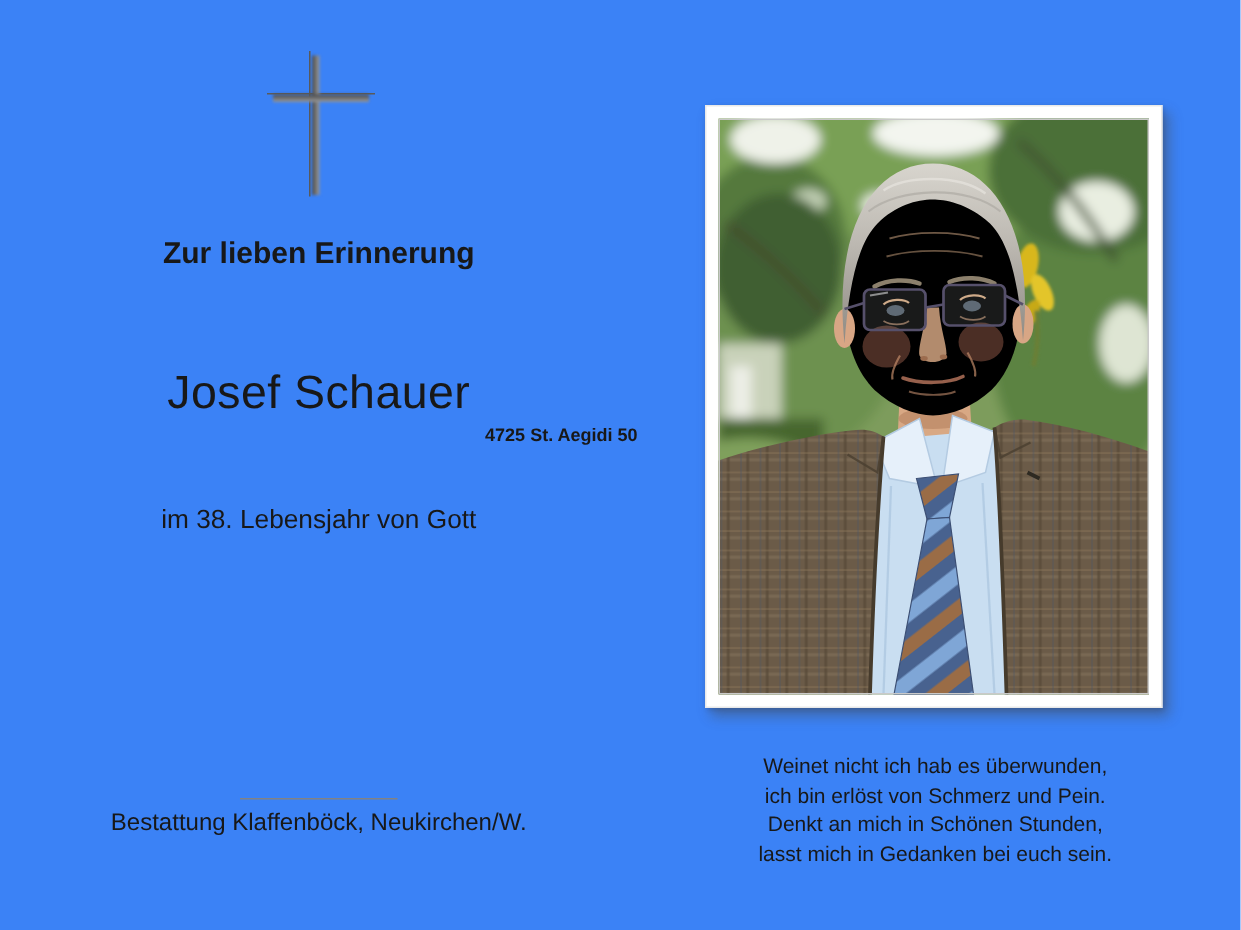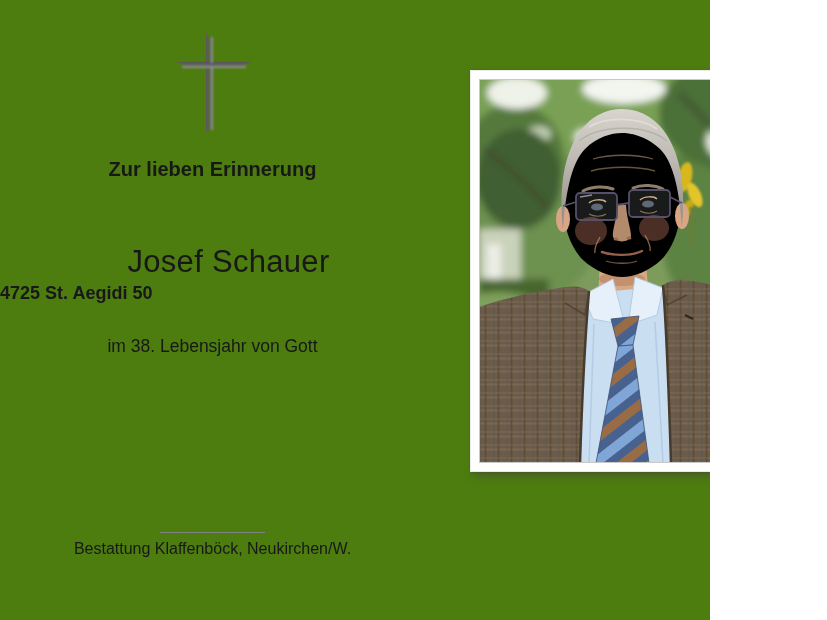--- a/index.html
+++ b/index.html
@@ -1,34 +1,34 @@
 <!DOCTYPE html>
 <html><head>
 <meta charset="utf-8">
 <style>
   html,body { margin:0; padding:0; background:#ffffff; }
   .card {
-    position:relative; width:710px; height:620px; background:#4d7c0f;
+    position:relative; width:827px; height:620px; background:#3b82f6;
     font-family:"Liberation Sans", sans-serif; color:#181818; overflow:hidden;
   }
   
   .cross { position:absolute; left:0; top:0; width:425px; height:140px; }
   .cross-v-thin { position:absolute; left:206px; top:34px; width:1px; height:97px; background:#5a5a5a; }
   .cross-h-thin { position:absolute; left:178px; top:62px; width:72px; height:1px; background:#5a5a5a; }
   .cross-v-bar  { position:absolute; left:208px; top:37px; width:5px; height:93px;
                   background:linear-gradient(to right,#474747,#9c9c9c); filter:blur(1px); }
   .cross-h-bar  { position:absolute; left:182px; top:63px; width:64px; height:5px;
                   background:linear-gradient(to bottom,#474747,#9c9c9c); filter:blur(1px); }
   
   .intro   { position:absolute; left:0; top:155px; width:425px; text-align:center;
              font-size:20px; font-weight:600; line-height:28px; }
-  .name    { position:absolute; left:16px; top:244px; width:425px; text-align:center;
+  .name    { position:absolute; left:0; top:244px; width:425px; text-align:center;
              font-size:31px; font-weight:400; letter-spacing:0.3px; }
-  .address { position:absolute; left:0; top:283px; width:425px; text-align:left;
-             font-size:18px; font-weight:600; }
+  .address { position:absolute; left:0; top:283px; width:425px; text-align:right;
+             font-size:12px; font-weight:600; }
   .announce{ position:absolute; left:0; top:334px; width:425px; text-align:center;
              font-size:17.5px; line-height:25px; font-weight:400; }
   .signature { position:absolute; left:0; top:532px; width:425px; text-align:center; }
   .sig-line  { width:105px; height:1px; background:#828282; margin:0 auto; }
   .sig-text  { margin-top:7px; font-size:16px; }
   
   .photo-frame {
     position:absolute; left:470px; top:70px; background:#ffffff; padding:8px;
     border:1px solid #e9e9e9;
     box-shadow:4px 5px 8px rgba(70,70,70,0.45), 1px 1px 3px rgba(0,0,0,0.15);
@@ -195,14 +195,20 @@
         <path d="M184,206 C188,255 190,320 192,384" stroke="#463b2c" stroke-width="2.5" fill="none"></path>
         <path d="M86,224 L106,236 L110,212" stroke="#4a3f30" stroke-width="1.5" fill="none" opacity="0.8"></path>
         <path d="M208,216 L188,226 L184,206" stroke="#4a3f30" stroke-width="1.5" fill="none" opacity="0.8"></path>
         <path d="M206,236 L214,240" stroke="#2e2a22" stroke-width="2.5"></path>
       </g>
 
       <rect x="0.5" y="0.5" width="286" height="383" fill="none" stroke="#c9c9c9" stroke-width="1"></rect>
     </svg>
   </div>
 
+  <div class="verse">
+    <div>Weinet nicht ich hab es überwunden,</div>
+    <div>ich bin erlöst von Schmerz und Pein.</div>
+    <div>Denkt an mich in Schönen Stunden,</div>
+    <div>lasst mich in Gedanken bei euch sein.</div>
+  </div>
 
 </div>
 
 </body></html>

